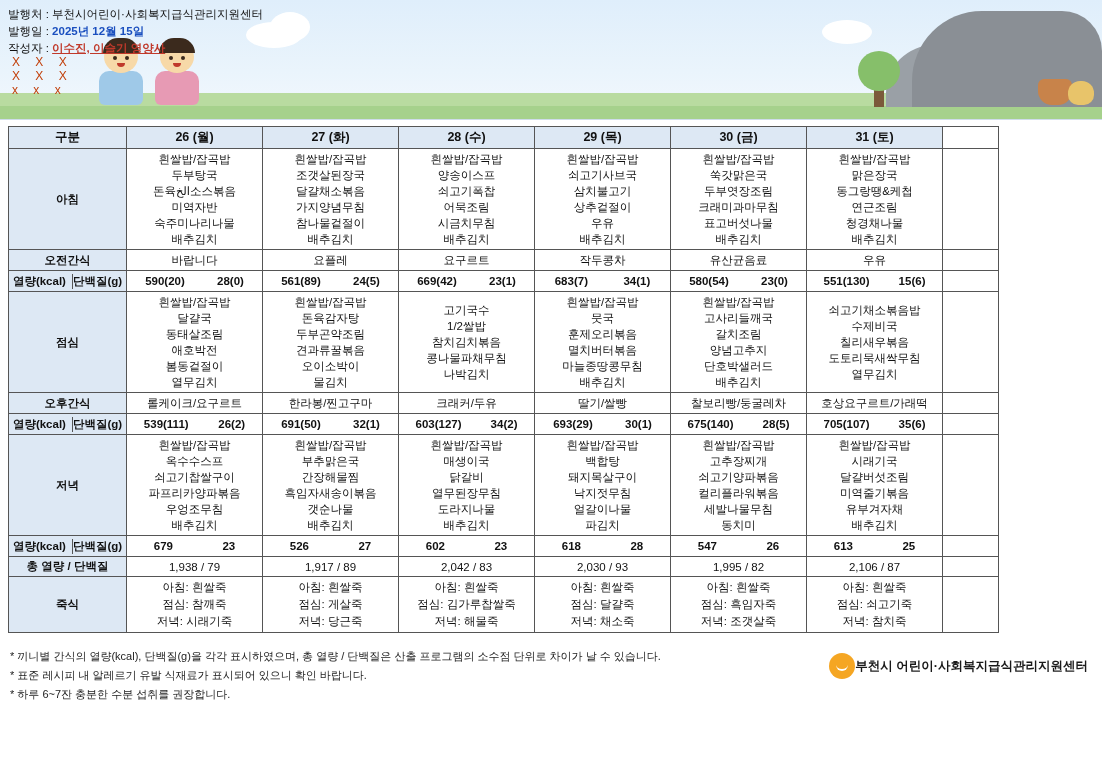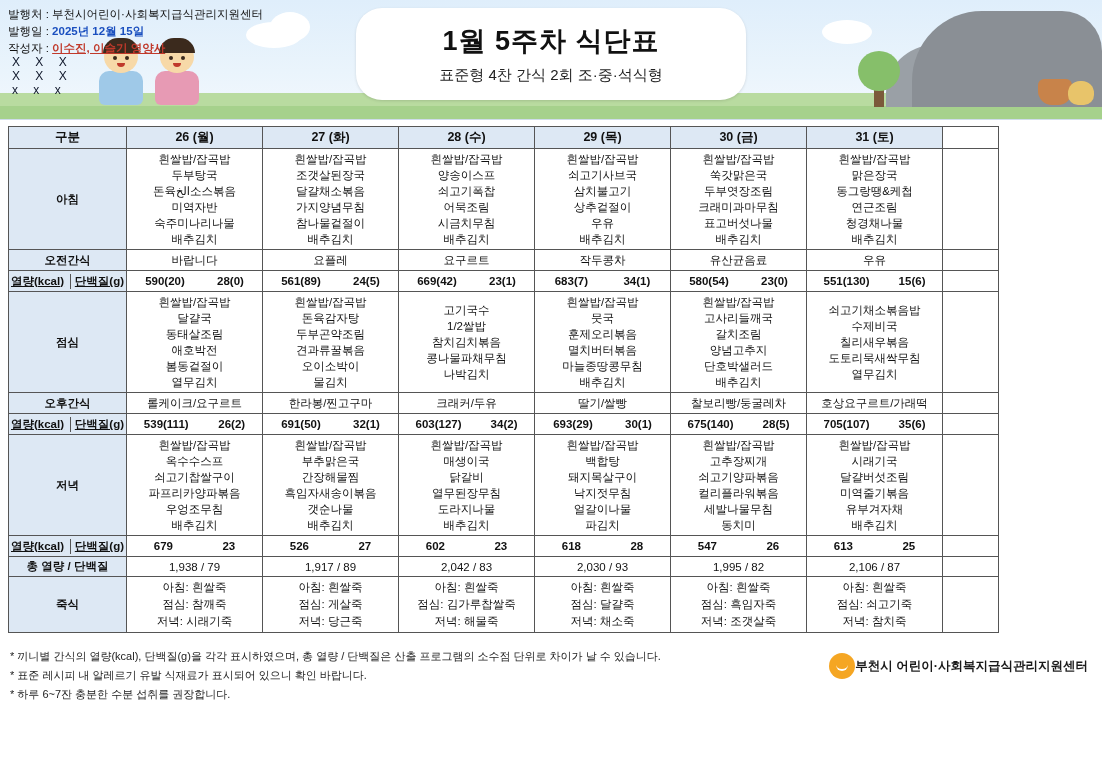--- a/index.html
+++ b/index.html
@@ -81,21 +81,21 @@
     border-radius: 70px 40px 0 0;
     z-index: 3;
   }
   .rock2 {
     position: absolute; right: 120px; bottom: 12px;
     width: 96px; height: 62px;
     background: #9aa0a6; border-radius: 48px 30px 0 0; z-index: 3;
   }
   .pot { position: absolute; right: 30px; bottom: 14px; width: 34px; height: 26px; background: #c8834a; border-radius: 6px 6px 14px 14px; z-index: 5; }
   .moneybag { position: absolute; right: 8px; bottom: 14px; width: 26px; height: 24px; background: #e8c46a; border-radius: 12px 12px 10px 10px; z-index: 5; }
-  .flowerbox { position: absolute; left: 12px; bottom: 22px; z-index: 5; font-size: 12px; color: #0f172a; line-height: 14px; letter-spacing: 6px; }
+  .flowerbox { position: absolute; left: 12px; bottom: 22px; z-index: 5; font-size: 12px; color: #c2410c; line-height: 14px; letter-spacing: 6px; }
   .tree { position: absolute; left: 874px; bottom: 12px; width: 10px; height: 30px; background: #7b5a3a; z-index: 4; }
   .tree:before { content:""; position:absolute; left:-16px; top:-26px; width:42px; height:40px; border-radius:50%; background:#86bf6a; }
 
   
   .table-wrap { padding: 6px 8px 0 8px; }
   table.menu {
     width: 906px;
     border-collapse: collapse;
     table-layout: fixed;
     font-size: 11.5px;
@@ -112,21 +112,21 @@
   .col-blank { width: 56px; }
   thead th {
     background: #dde8f4;
     font-weight: bold; font-size: 12.5px;
     height: 22px;
   }
   .meal-cell { line-height: 16px; padding: 5px 2px; font-size: 11.5px; }
   .row-label { background: #dde8f4; font-weight: bold; }
   .snack-row td { height: 21px; }
   .kcal-label { background: #dde8f4; font-weight: bold; font-size: 11.5px; }
-  .kcal-label .split { display: flex; justify-content: space-between; align-items: center; text-decoration: underline; }
+  .kcal-label .split { display: flex; justify-content: center; align-items: center; }
   .kcal-label .split span:first-child { border-right: 1px solid #555; padding-right: 6px; }
   .kcal-cell { font-size: 11.5px; font-weight: bold; }
   .kcal-cell .two { display: flex; justify-content: space-around; }
   .total-row td { height: 20px; font-size: 11.5px; }
   .total-label { background: #dde8f4; font-weight: bold; }
   .juk-cell {
     text-align: left; padding: 6px 6px; line-height: 17px; font-size: 11.5px;
   }
   .blankcell { background: #ffffff; }
 
@@ -199,24 +199,20 @@
     <div class="pubinfo">
       <div>발행처 : 부천시어린이·사회복지급식관리지원센터</div>
       <div>
         <span>발행일 : </span><span class="date-em">2025년 12월 15일</span>
       </div>
       <div>
         <span>작성자 : </span><span class="name-em">이수진, 이슬기 영양사</span>
       </div>
     </div>
 
-    <div class="title-box">
-      <div class="title-main">1월  5주차  식단표</div>
-      <div class="title-sub">표준형 4찬 간식 2회 조·중·석식형</div>
-    </div>
   </div>
 
   <div class="table-wrap">
     <table class="menu">
       <colgroup>
         <col class="col-label">
           <col class="col-day">
           <col class="col-day">
           <col class="col-day">
         <col class="col-day">

